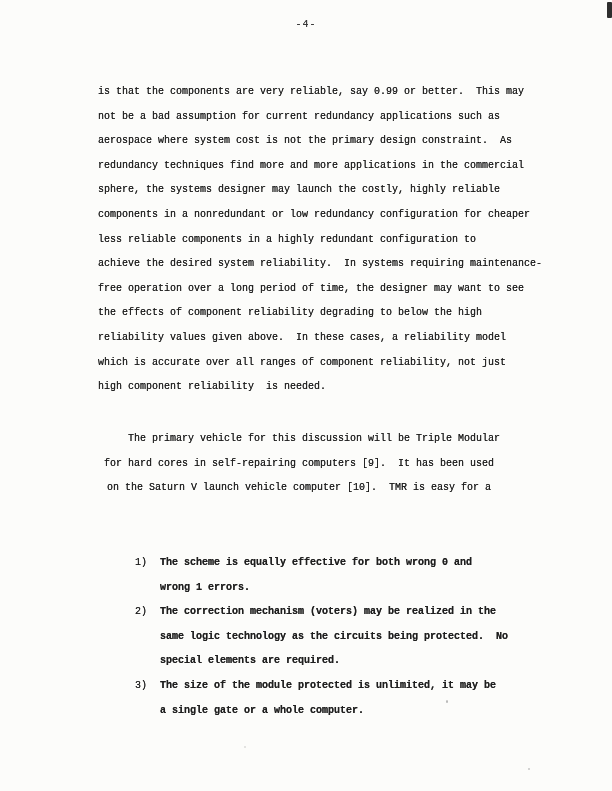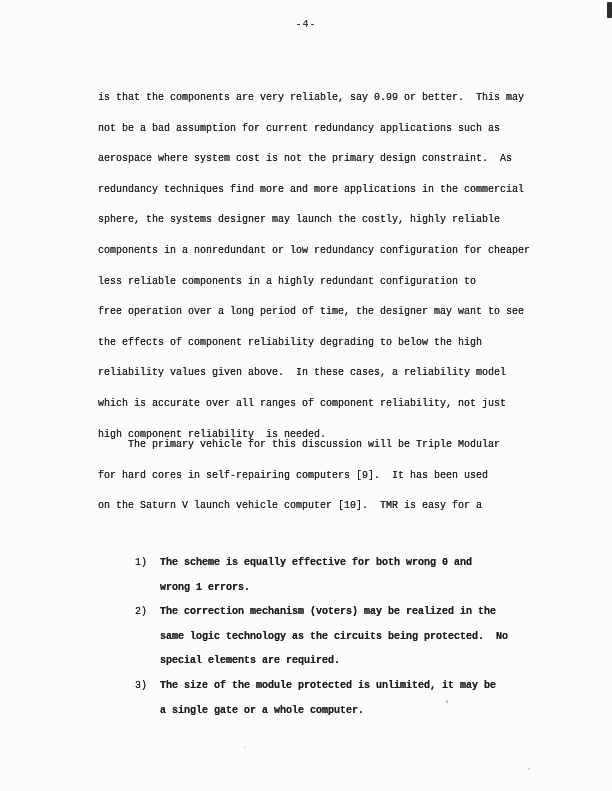--- a/index.html
+++ b/index.html
@@ -28,24 +28,23 @@
     color: #3a3a3a;
   }
   .para {
     position: absolute;
     left: 98px;
     line-height: 24.6px;
   }
   .para .ln {
     white-space: pre;
     height: 24.6px;
-    margin-top: 6px;
   }
   .p1 { top: 80px; }
-  .p2 { top: 427px; }
+  .p2 { top: 427px; text-align: center; }
   .nlist {
     position: absolute;
     left: 135px;
     top: 551px;
     line-height: 24.6px;
   }
   .li {
     display: flex;
     height: 24.6px;
   }
@@ -86,20 +85,21 @@
   <div class="page-num">-4-</div>
 
   <div class="para p1">
     <div class="ln">is that the components are very reliable, say 0.99 or better.  This may</div>
     <div class="ln">not be a bad assumption for current redundancy applications such as</div>
     <div class="ln">aerospace where system cost is not the primary design constraint.  As</div>
     <div class="ln">redundancy techniques find more and more applications in the commercial</div>
     <div class="ln">sphere, the systems designer may launch the costly, highly reliable</div>
     <div class="ln">components in a nonredundant or low redundancy configuration for cheaper</div>
     <div class="ln">less reliable components in a highly redundant configuration to</div>
+    <div class="ln">achieve the desired system reliability.  In systems requiring maintenance-</div>
     <div class="ln">free operation over a long period of time, the designer may want to see</div>
     <div class="ln">the effects of component reliability degrading to below the high</div>
     <div class="ln">reliability values given above.  In these cases, a reliability model</div>
     <div class="ln">which is accurate over all ranges of component reliability, not just</div>
     <div class="ln">high component reliability  is needed.</div>
   </div>
 
   <div class="para p2">
     <div class="ln">     The primary vehicle for this discussion will be Triple Modular</div>
     <div class="ln">for hard cores in self-repairing computers [9].  It has been used</div>

